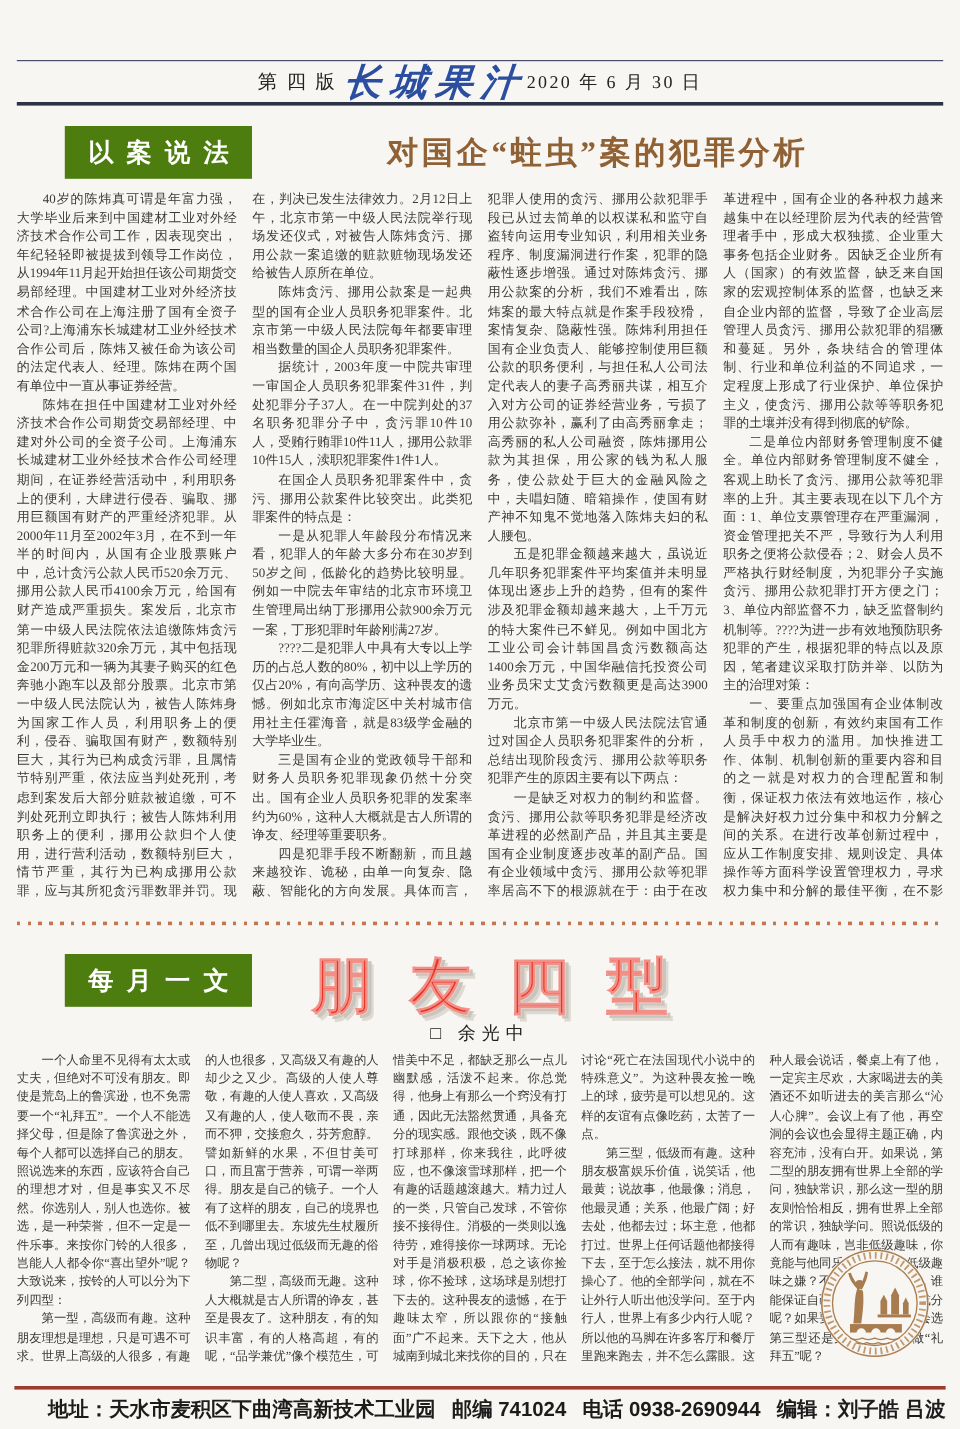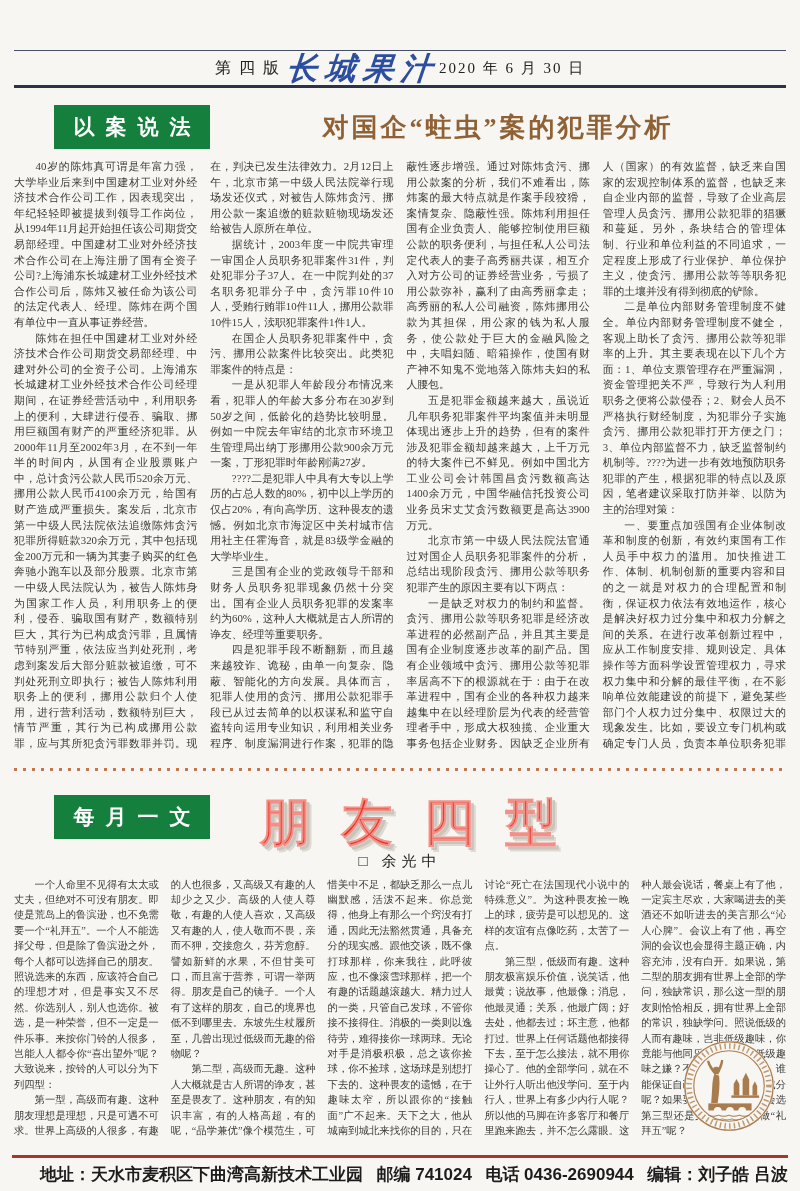--- a/index.html
+++ b/index.html
@@ -14,21 +14,21 @@
   .rule-thick{height:3px; background:#2c3347;}
   .hdr-row{display:flex; align-items:center; justify-content:center; height:34px; padding:0 38px;}
   .edition{font-size:16px; letter-spacing:8px; color:#222;}
   .masthead{
     font-size:31px; font-weight:bold; font-style:italic; color:#2b4ea0;
     letter-spacing:7px; transform:skewX(-5deg); line-height:1;
   }
   .pdate{font-size:15px; letter-spacing:2px; color:#222;}
   
   .badge{
-    flex:0 0 auto; width:156px; background:#15803d; color:#fff;
+    flex:0 0 auto; width:156px; background:#4d7c0f; color:#fff;
     font-family:"Liberation Sans",sans-serif; font-weight:bold;
     font-size:21px; letter-spacing:11px; text-align:center;
     padding:8px 0 8px 11px; box-sizing:border-box;
   }
   .a1-head{display:flex; align-items:center; margin:17px 14px 6px; padding-left:40px;}
   .a1-title{
     flex:1; text-align:center; font-weight:bold; font-size:26px;
     color:#8f6134; letter-spacing:3px; margin:0;
   }
   
@@ -83,20 +83,21 @@
   </div>
 
   <div>
     <div class="a1-head">
       <div class="badge">以案说法</div>
       <h1 class="a1-title">对国企“蛀虫”案的犯罪分析</h1>
     </div>
     <div class="body-cols a1-body">
         <p>40岁的陈炜真可谓是年富力强，大学毕业后来到中国建材工业对外经济技术合作公司工作，因表现突出，年纪轻轻即被提拔到领导工作岗位，从1994年11月起开始担任该公司期货交易部经理。中国建材工业对外经济技术合作公司在上海注册了国有全资子公司?上海浦东长城建材工业外经技术合作公司后，陈炜又被任命为该公司的法定代表人、经理。陈炜在两个国有单位中一直从事证券经营。</p>
         <p>陈炜在担任中国建材工业对外经济技术合作公司期货交易部经理、中建对外公司的全资子公司。上海浦东长城建材工业外经技术合作公司经理期间，在证券经营活动中，利用职务上的便利，大肆进行侵吞、骗取、挪用巨额国有财产的严重经济犯罪。从2000年11月至2002年3月，在不到一年半的时间内，从国有企业股票账户中，总计贪污公款人民币520余万元、挪用公款人民币4100余万元，给国有财产造成严重损失。案发后，北京市第一中级人民法院依法追缴陈炜贪污犯罪所得赃款320余万元，其中包括现金200万元和一辆为其妻子购买的红色奔驰小跑车以及部分股票。北京市第一中级人民法院认为，被告人陈炜身为国家工作人员，利用职务上的便利，侵吞、骗取国有财产，数额特别巨大，其行为已构成贪污罪，且属情节特别严重，依法应当判处死刑，考虑到案发后大部分赃款被追缴，可不判处死刑立即执行；被告人陈炜利用职务上的便利，挪用公款归个人使用，进行营利活动，数额特别巨大，情节严重，其行为已构成挪用公款罪，应与其所犯贪污罪数罪并罚。现在，判决已发生法律效力。2月12日上午，北京市第一中级人民法院举行现场发还仪式，对被告人陈炜贪污、挪用公款一案追缴的赃款赃物现场发还给被告人原所在单位。</p>
+        <p>陈炜贪污、挪用公款案是一起典型的国有企业人员职务犯罪案件。北京市第一中级人民法院每年都要审理相当数量的国企人员职务犯罪案件。</p>
         <p>据统计，2003年度一中院共审理一审国企人员职务犯罪案件31件，判处犯罪分子37人。在一中院判处的37名职务犯罪分子中，贪污罪10件10人，受贿行贿罪10件11人，挪用公款罪10件15人，渎职犯罪案件1件1人。</p>
         <p>在国企人员职务犯罪案件中，贪污、挪用公款案件比较突出。此类犯罪案件的特点是：</p>
         <p>一是从犯罪人年龄段分布情况来看，犯罪人的年龄大多分布在30岁到50岁之间，低龄化的趋势比较明显。例如一中院去年审结的北京市环境卫生管理局出纳丁形挪用公款900余万元一案，丁形犯罪时年龄刚满27岁。</p>
         <p>????二是犯罪人中具有大专以上学历的占总人数的80%，初中以上学历的仅占20%，有向高学历、这种畏友的遗憾。例如北京市海淀区中关村城市信用社主任霍海音，就是83级学金融的大学毕业生。</p>
         <p>三是国有企业的党政领导干部和财务人员职务犯罪现象仍然十分突出。国有企业人员职务犯罪的发案率约为60%，这种人大概就是古人所谓的诤友、经理等重要职务。</p>
         <p>四是犯罪手段不断翻新，而且越来越狡诈、诡秘，由单一向复杂、隐蔽、智能化的方向发展。具体而言，犯罪人使用的贪污、挪用公款犯罪手段已从过去简单的以权谋私和监守自盗转向运用专业知识，利用相关业务程序、制度漏洞进行作案，犯罪的隐蔽性逐步增强。通过对陈炜贪污、挪用公款案的分析，我们不难看出，陈炜案的最大特点就是作案手段狡猾，案情复杂、隐蔽性强。陈炜利用担任国有企业负责人、能够控制使用巨额公款的职务便利，与担任私人公司法定代表人的妻子高秀丽共谋，相互介入对方公司的证券经营业务，亏损了用公款弥补，赢利了由高秀丽拿走；高秀丽的私人公司融资，陈炜挪用公款为其担保，用公家的钱为私人服务，使公款处于巨大的金融风险之中，夫唱妇随、暗箱操作，使国有财产神不知鬼不觉地落入陈炜夫妇的私人腰包。</p>
         <p>五是犯罪金额越来越大，虽说近几年职务犯罪案件平均案值并未明显体现出逐步上升的趋势，但有的案件涉及犯罪金额却越来越大，上千万元的特大案件已不鲜见。例如中国北方工业公司会计韩国昌贪污数额高达1400余万元，中国华融信托投资公司业务员宋丈艾贪污数额更是高达3900万元。</p>
         <p>北京市第一中级人民法院法官通过对国企人员职务犯罪案件的分析，总结出现阶段贪污、挪用公款等职务犯罪产生的原因主要有以下两点：</p>
         <p>一是缺乏对权力的制约和监督。贪污、挪用公款等职务犯罪是经济改革进程的必然副产品，并且其主要是国有企业制度逐步改革的副产品。国有企业领域中贪污、挪用公款等犯罪率居高不下的根源就在于：由于在改革进程中，国有企业的各种权力越来越集中在以经理阶层为代表的经营管理者手中，形成大权独揽、企业重大事务包括企业财务。因缺乏企业所有人（国家）的有效监督，缺乏来自国家的宏观控制体系的监督，也缺乏来自企业内部的监督，导致了企业高层管理人员贪污、挪用公款犯罪的猖獗和蔓延。另外，条块结合的管理体制、行业和单位利益的不同追求，一定程度上形成了行业保护、单位保护主义，使贪污、挪用公款等等职务犯罪的土壤并没有得到彻底的铲除。</p>
         <p>二是单位内部财务管理制度不健全。单位内部财务管理制度不健全，客观上助长了贪污、挪用公款等犯罪率的上升。其主要表现在以下几个方面：1、单位支票管理存在严重漏洞，资金管理把关不严，导致行为人利用职务之便将公款侵吞；2、财会人员不严格执行财经制度，为犯罪分子实施贪污、挪用公款犯罪打开方便之门；3、单位内部监督不力，缺乏监督制约机制等。????为进一步有效地预防职务犯罪的产生，根据犯罪的特点以及原因，笔者建议采取打防并举、以防为主的治理对策：</p>
@@ -153,18 +154,18 @@
         </g>
       </svg>
     </div>
   </div>
 
   <div class="pfooter">
     <div class="footer-rule"></div>
     <div class="footer-row">
       <span>地址：天水市麦积区下曲湾高新技术工业园</span>
       <span>邮编 741024</span>
-      <span>电话 0436-2690944</span>
+      <span>电话 0938-2690944</span>
       <span>编辑：刘子皓  吕波</span>
     </div>
   </div>
 
 </div>
 
 </body></html>

